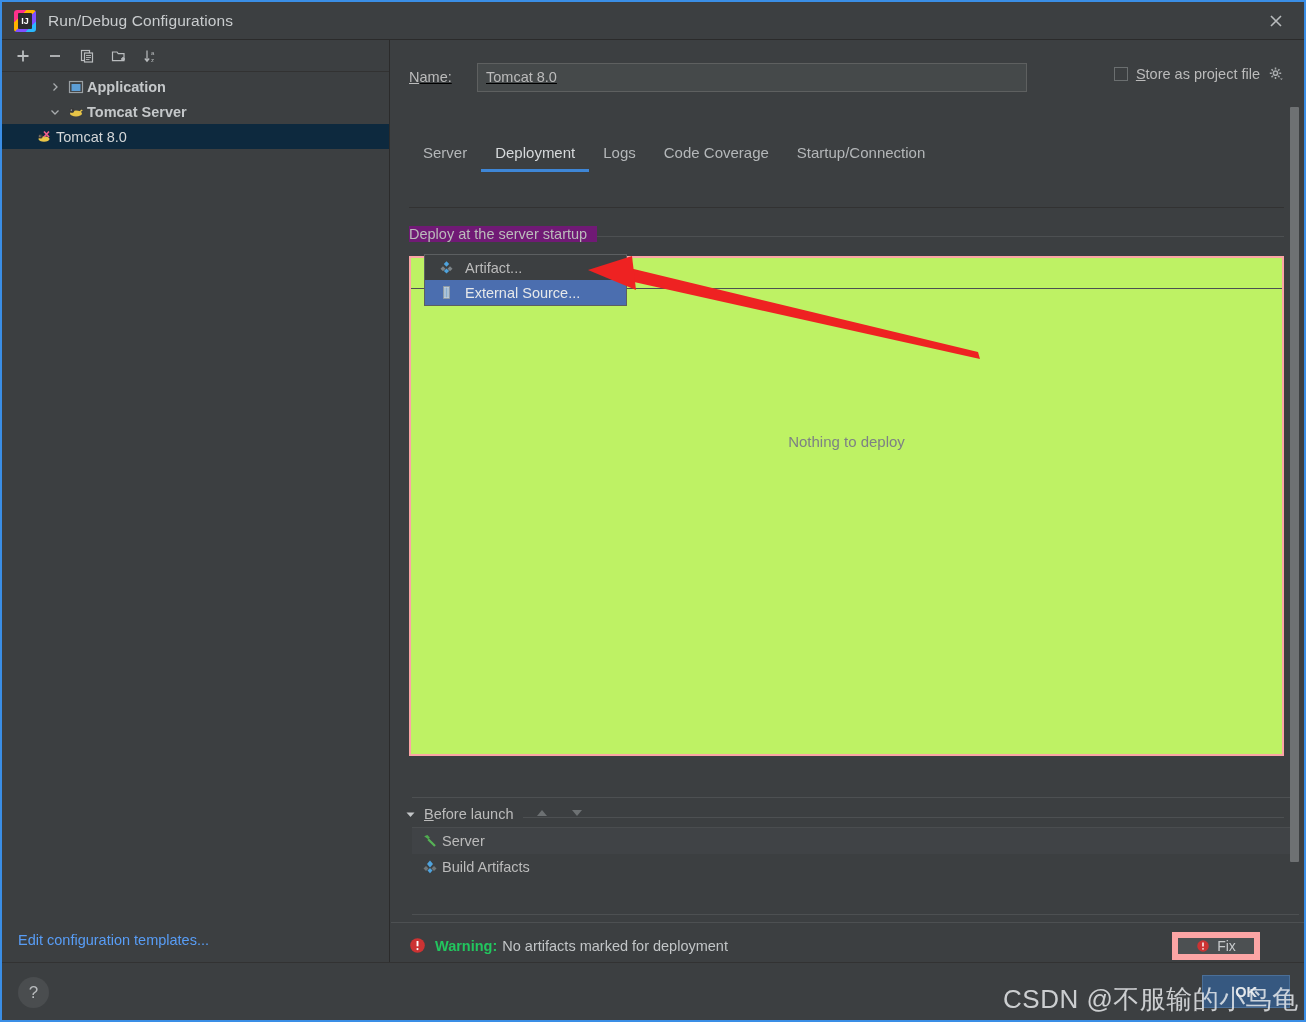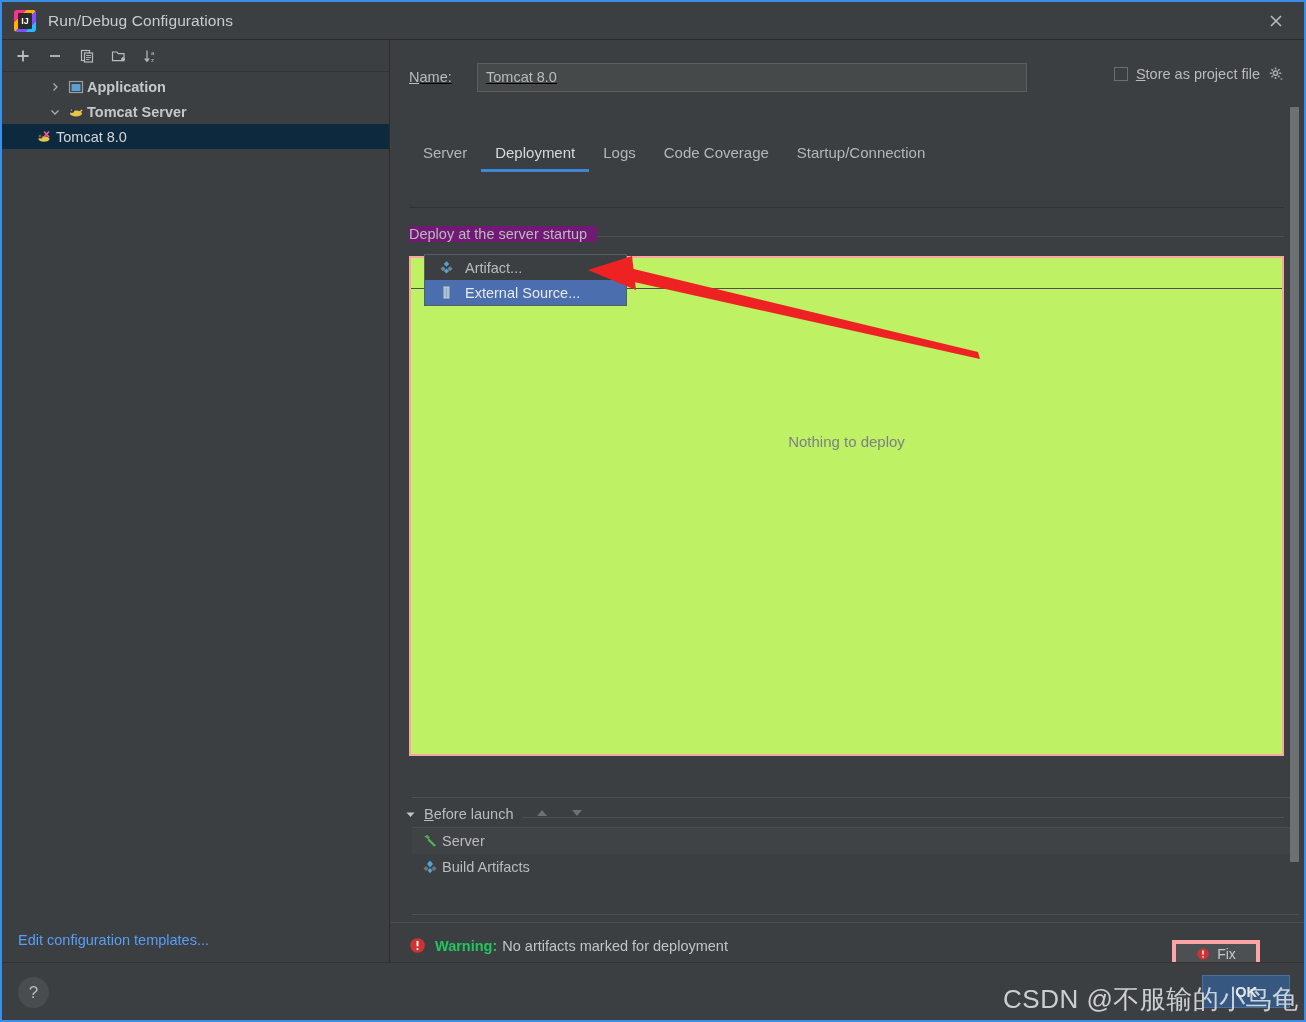--- a/index.html
+++ b/index.html
@@ -204,23 +204,23 @@
     border-top: 1px solid #4d5052;
     display: flex; align-items: center;
   }
   .warn-ico { margin-left: 18px; margin-right: 9px; display:flex; }
   .warn-ico svg { width: 17px; height: 17px; display:block; }
   .warn-strong { color: #22c55e; font-size: 14.5px; font-weight: bold; }
   .warn-text { color: #c2c5c7; font-size: 14.5px; margin-left: 5px; }
   .fixbtn {
     position: absolute; right: 44px; top: 9px;
     height: 28px; min-width: 88px; padding: 0 14px;
-    background: #4c5052; border: 4px solid #fca5a5;
+    background: #4c5052; border: 6px solid #fca5a5;
     color: #c6c9cb; font-size: 14px;
-    display: flex; align-items: center; justify-content: center; gap: 7px; margin-top: 8px;
+    display: flex; align-items: center; justify-content: center; gap: 7px;
   }
   .fixbtn svg { width: 14px; height: 14px; display:block; }
 
   
   .bottombar {
     position: absolute; left: 0; bottom: 0; width: 1302px; height: 58px;
     background: #3c3f41; border-top: 1px solid #323232;
   }
   .helpbtn {
     position: absolute; left: 16px; top: 14px; width: 31px; height: 31px;

